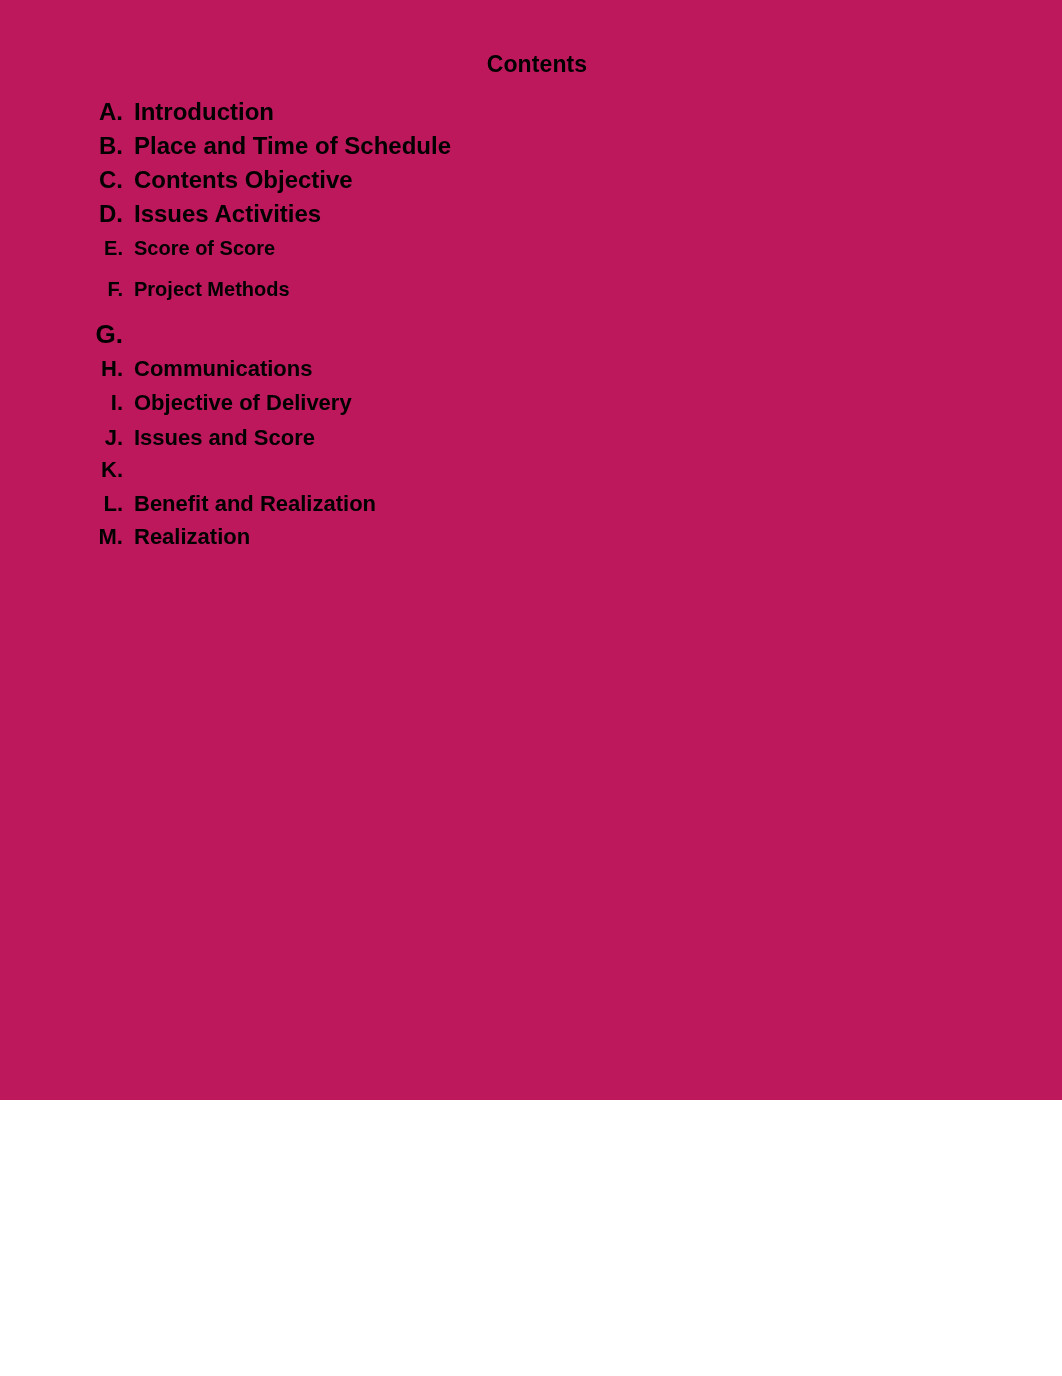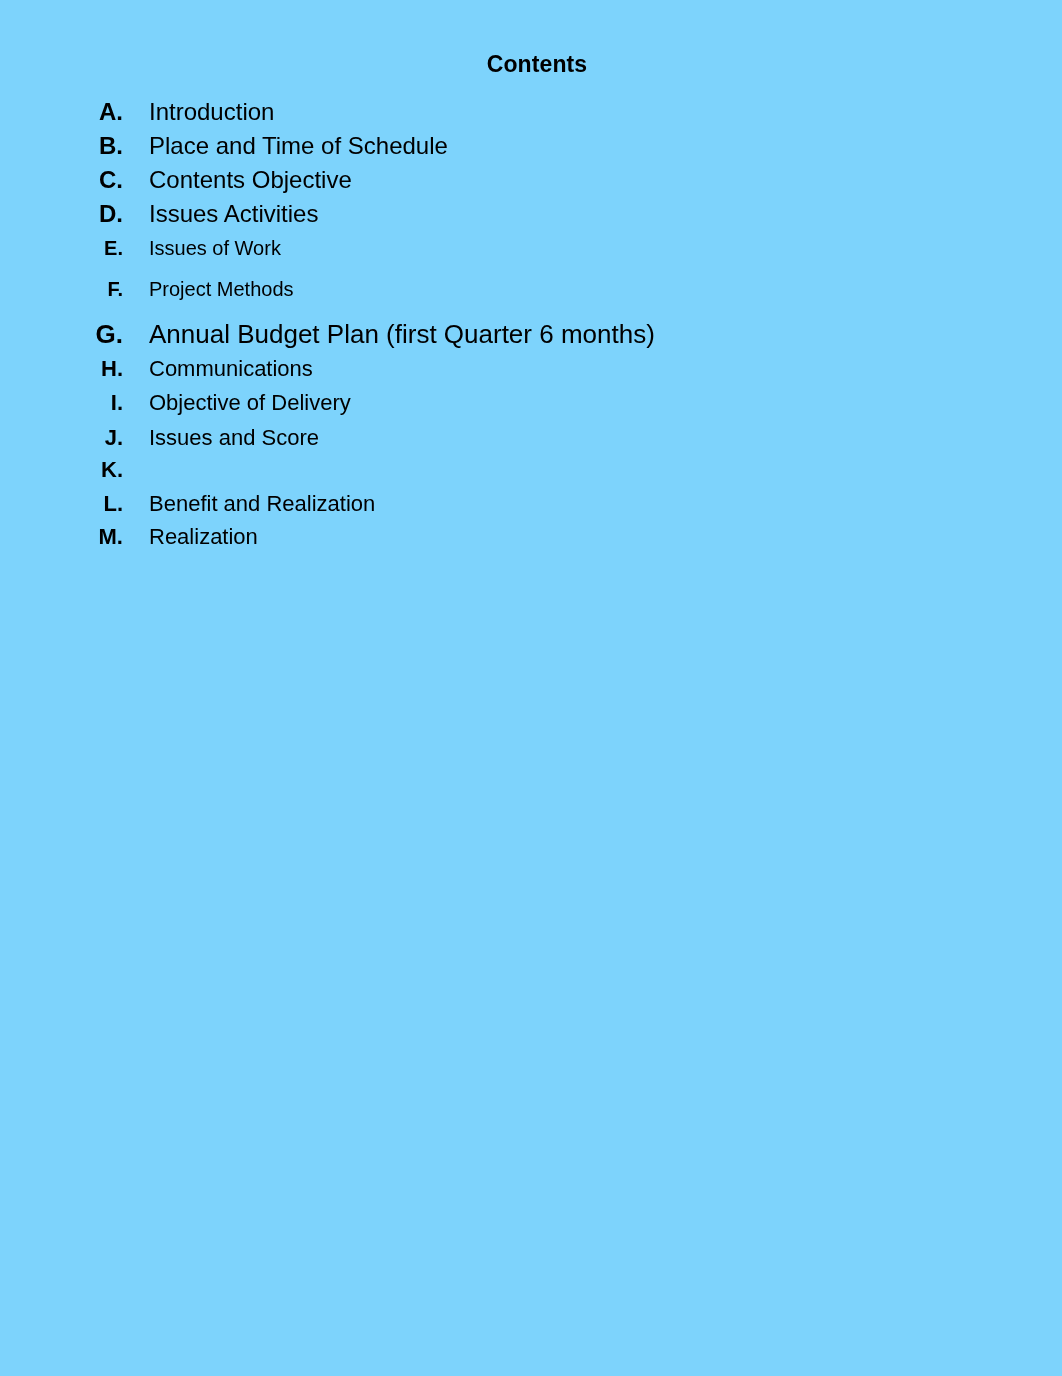--- a/index.html
+++ b/index.html
@@ -12,22 +12,22 @@
     height: 1376px;
     position: relative;
     font-family: "Liberation Sans", sans-serif;
     color: #000000;
     overflow: hidden;
   }
 
   .page {
     position: relative;
     width: 1062px;
-    height: 1376px;
-    background: #7dd3fc;
+    height: 1100px;
+    background: #be185d;
   }
 
   
   .doc-title {
     position: absolute;
     left: 0;
     top: 50px;
     width: 1074px;
     text-align: center;
     font-size: 23px;
@@ -56,22 +56,22 @@
   .toc-marker {
     display: inline-block;
     width: 123px;
     text-align: right;
     font-weight: bold;
     flex: 0 0 123px;
   }
 
   .toc-label {
     display: inline-block;
-    margin-left: 26px;
-    font-weight: normal;
+    margin-left: 11px;
+    font-weight: bold;
   }
 
   
   .sz-lg   .toc-marker, .sz-lg   .toc-label { font-size: 24px; line-height: 26px; }
   .sz-xl   .toc-marker, .sz-xl   .toc-label { font-size: 26px; line-height: 28px; }
   .sz-md   .toc-marker, .sz-md   .toc-label { font-size: 22px; line-height: 24px; }
   .sz-sm   .toc-marker, .sz-sm   .toc-label { font-size: 20px; line-height: 22px; }
 </style>
 </head>
 <body>
@@ -97,31 +97,30 @@
       <span class="toc-label">Contents Objective</span>
     </div>
 
     <div class="toc-item sz-lg" style="top:201px;">
       <span class="toc-marker">D.</span>
       <span class="toc-label">Issues Activities</span>
     </div>
 
     <div class="toc-item sz-sm" style="top:237px;">
       <span class="toc-marker">E.</span>
-      <span class="toc-label">Issues of Work</span>
+      <span class="toc-label">Score of Score</span>
     </div>
 
     <div class="toc-item sz-sm" style="top:278px;">
       <span class="toc-marker">F.</span>
       <span class="toc-label">Project Methods</span>
     </div>
 
     <div class="toc-item sz-xl" style="top:320px;">
       <span class="toc-marker">G.</span>
-      <span class="toc-label">Annual Budget Plan (first Quarter 6 months)</span>
     </div>
 
     <div class="toc-item sz-md" style="top:357px;">
       <span class="toc-marker">H.</span>
       <span class="toc-label">Communications</span>
     </div>
 
     <div class="toc-item sz-md" style="top:391px;">
       <span class="toc-marker">I.</span>
       <span class="toc-label">Objective of Delivery</span>

